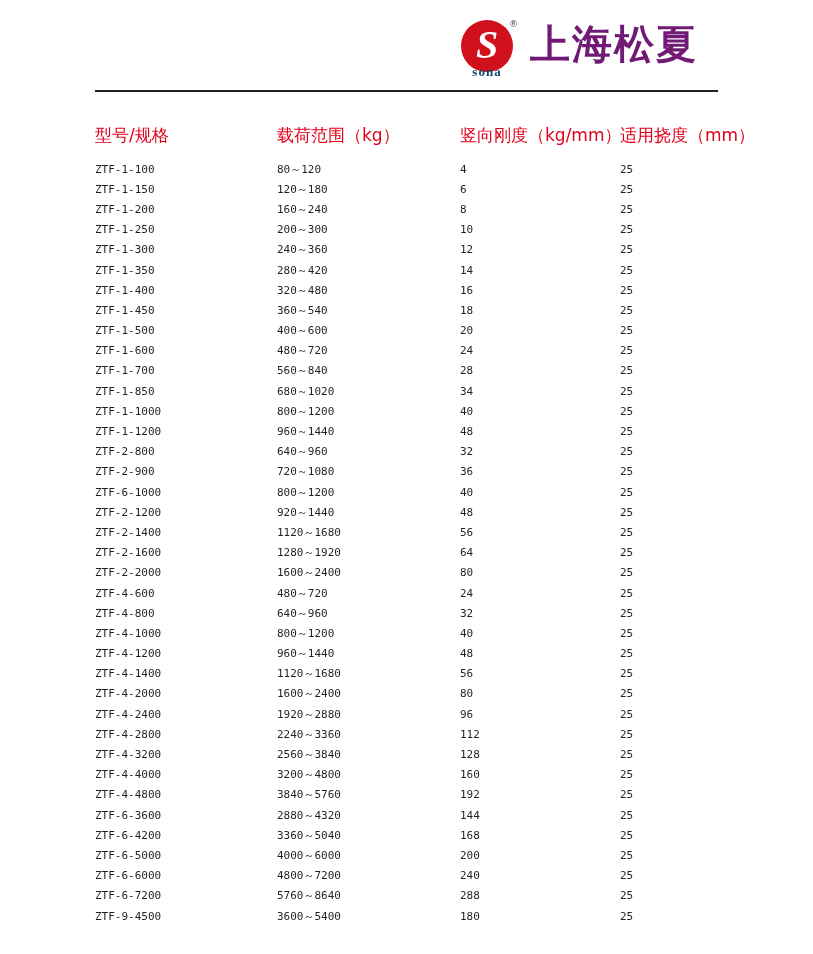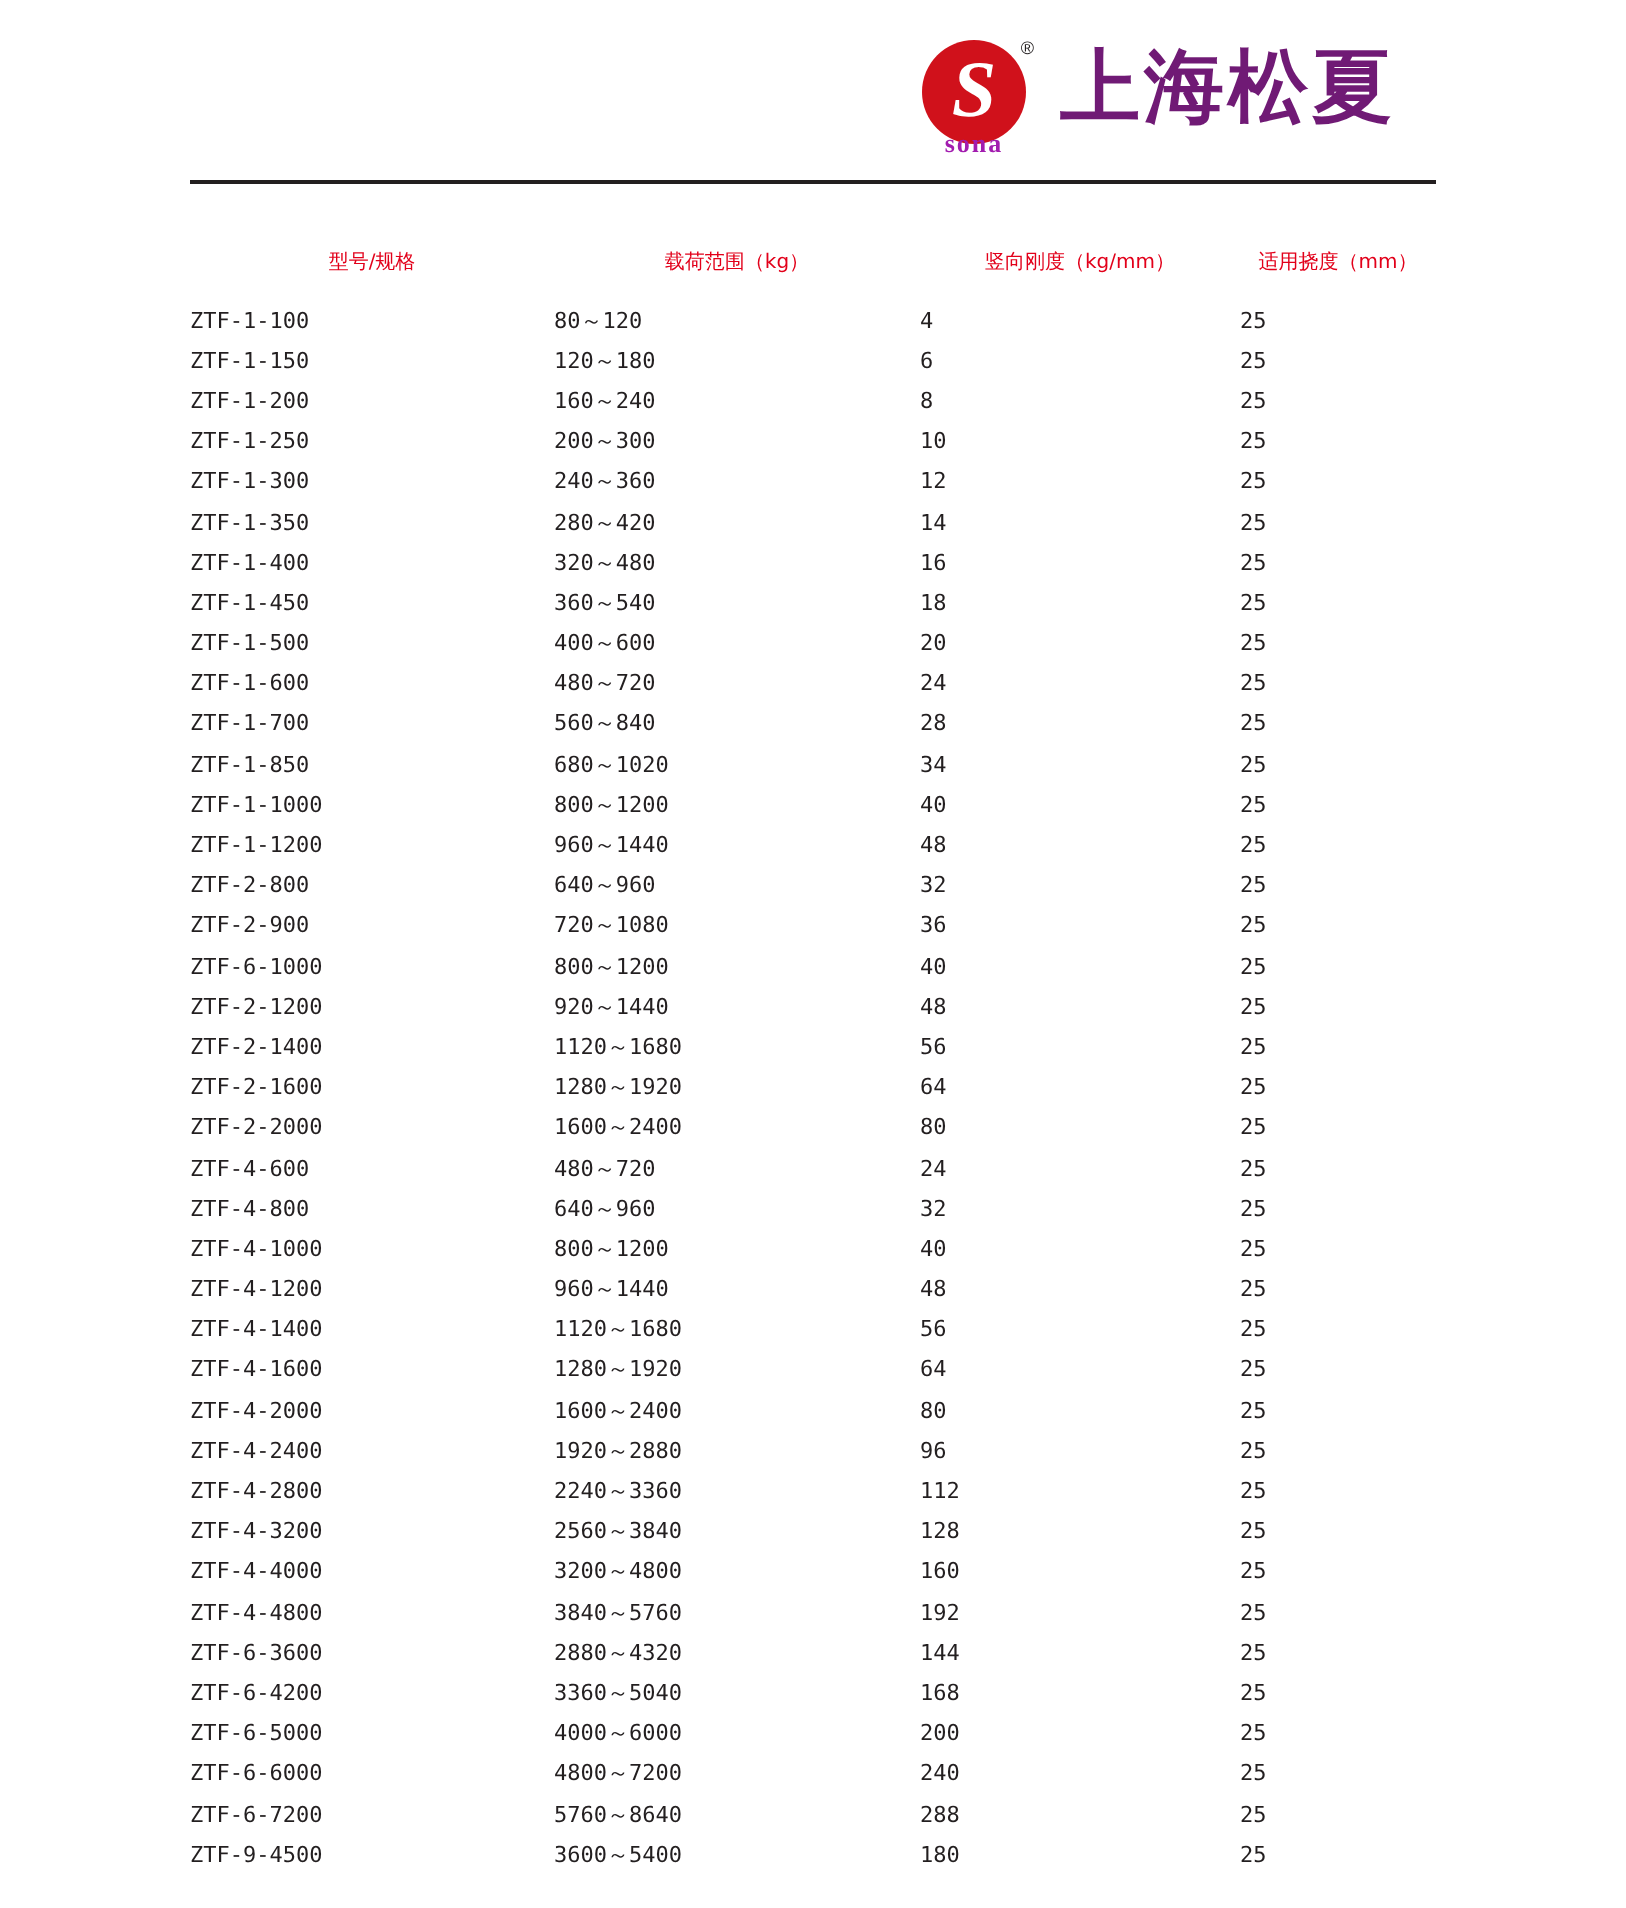--- a/index.html
+++ b/index.html
@@ -74,21 +74,21 @@
   }
   .logo-sona {
     position: absolute;
     bottom: -3px;
     left: 50%;
     transform: translateX(-50%);
     font-family: "Liberation Serif", serif;
     font-size: 13px;
     font-weight: bold;
     letter-spacing: 1px;
-    color: #a21caf;
+    color: #0c4a6e;
     text-align: right;
   }
   .logo-text {
     font-family: "DejaVu Sans", sans-serif;
     font-size: 40px;
     font-weight: bold;
     color: #701a75;
     letter-spacing: 2px;
     line-height: 1;
     padding-bottom: 4px;
@@ -107,22 +107,22 @@
   .table-wrap {
     padding: 32px 95px 0 95px;
     box-sizing: border-box;
   }
   table.spec {
     width: 100%;
     border-collapse: collapse;
     table-layout: fixed;
   }
   table.spec th {
-    text-align: center;
-    font-size: 10px;
+    text-align: left;
+    font-size: 17px;
     font-weight: normal;
     color: #e2001a;
     font-family: "DejaVu Sans", sans-serif;
     padding: 0 0 12px 0;
     white-space: nowrap;
   }
   table.spec td {
     text-align: left;
     font-size: 11px;
     color: #231f20;
@@ -321,26 +321,20 @@
             <td>48</td>
             <td>25</td>
           </tr>
           <tr>
             <td>ZTF-4-1400</td>
             <td>1120～1680</td>
             <td>56</td>
             <td>25</td>
           </tr>
           <tr>
-            <td>ZTF-4-1600</td>
-            <td>1280～1920</td>
-            <td>64</td>
-            <td>25</td>
-          </tr>
-          <tr>
             <td>ZTF-4-2000</td>
             <td>1600～2400</td>
             <td>80</td>
             <td>25</td>
           </tr>
           <tr>
             <td>ZTF-4-2400</td>
             <td>1920～2880</td>
             <td>96</td>
             <td>25</td>

